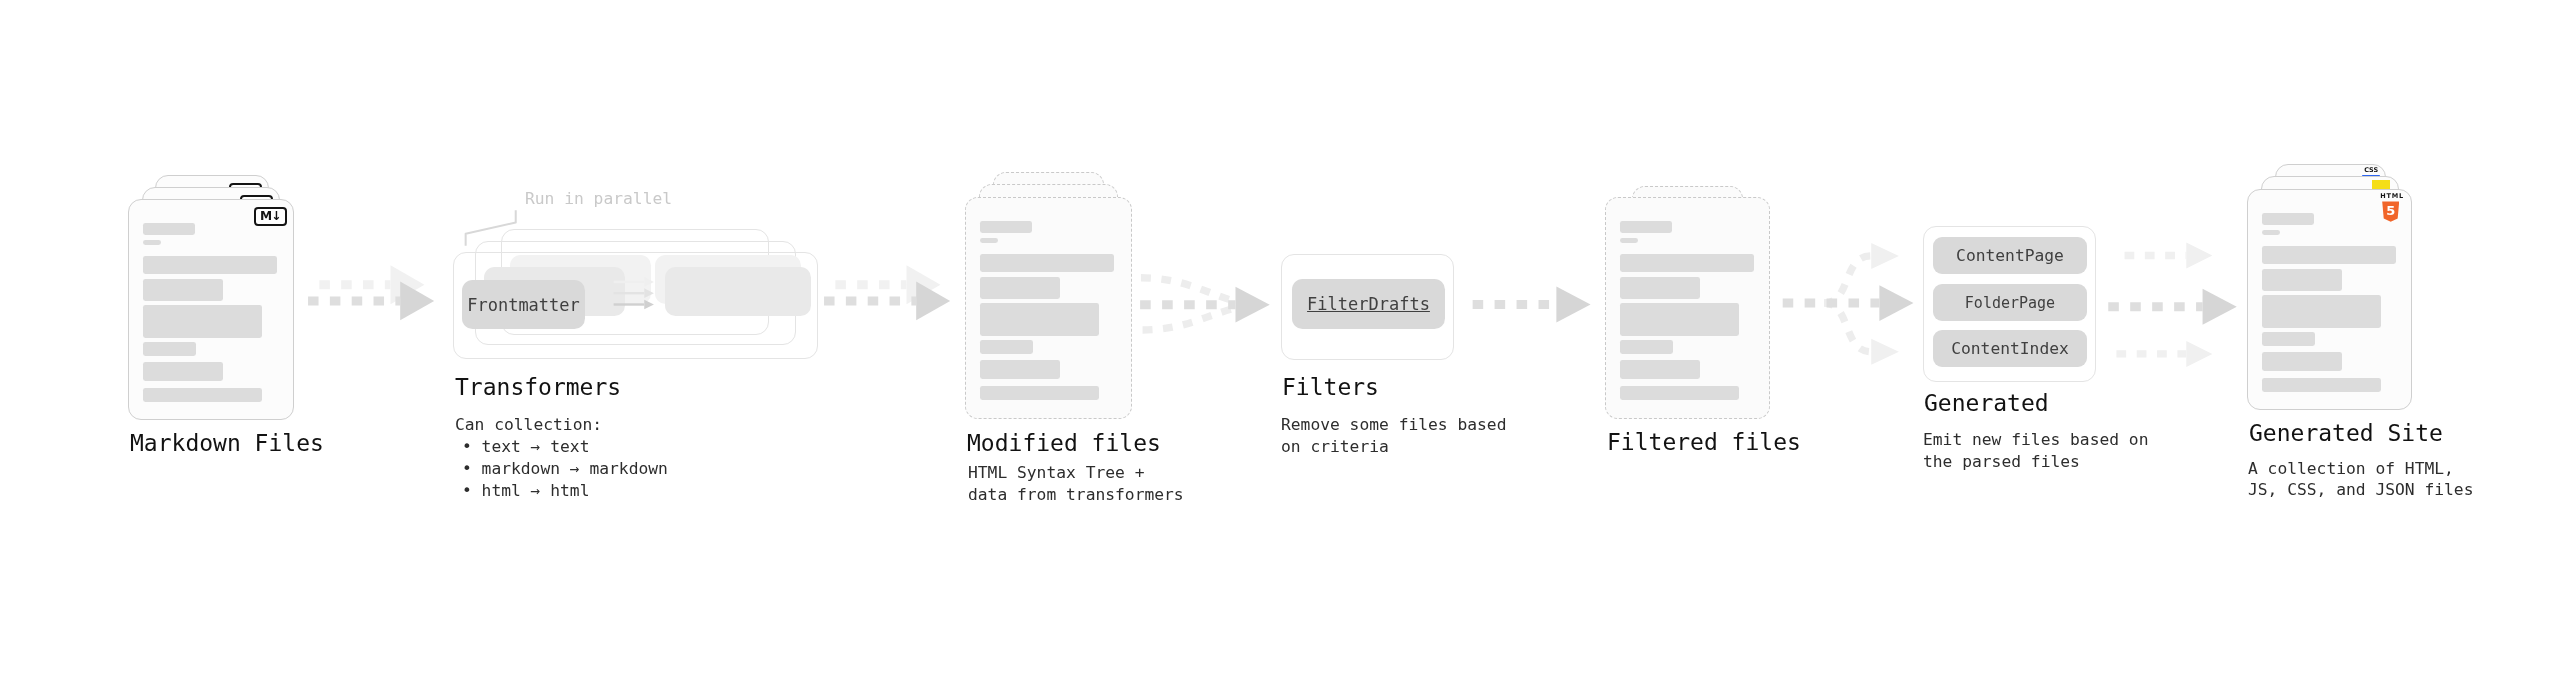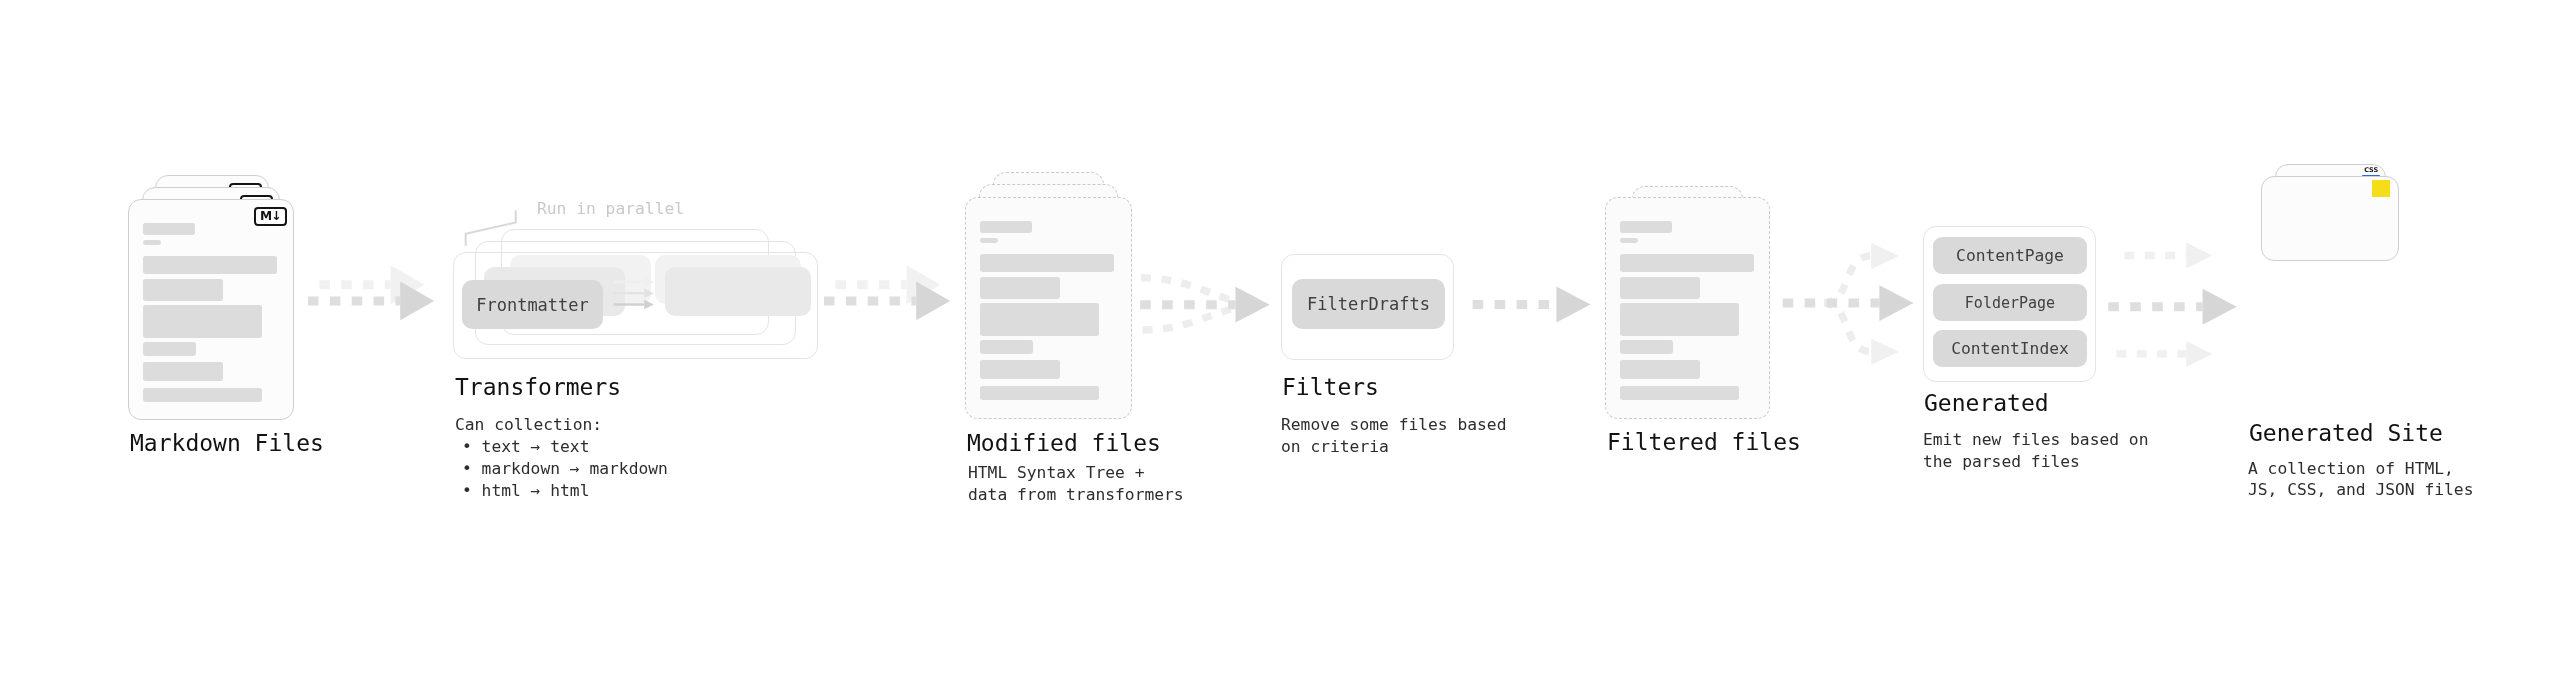--- a/index.html
+++ b/index.html
@@ -93,37 +93,37 @@
     <polygon points="116,39 158,63 116,87" fill="#d6d6d6"></polygon>
   </svg>
 
   <div class="box" style="left:501px;top:229px;width:268px;height:106px;"></div>
   <div class="box" style="left:475px;top:241px;width:321px;height:104px;"></div>
   <div class="box" style="left:453px;top:252px;width:365px;height:107px;"></div>
 
   <svg class="arr" style="left:460px;top:202px;" width="63" height="57" viewBox="0 0 78 70">
     <polyline points="69,10 69,25 7,39 7,54" fill="none" stroke="#d8d8d8" stroke-width="2.5" stroke-linejoin="round"></polyline>
   </svg>
-  <div class="annotation" style="left:525px;top:200px;margin-left:12px;">Run in parallel</div>
+  <div class="annotation" style="left:525px;top:190px;">Run in parallel</div>
 
   <div class="pill ghost2" style="left:510px;top:255px;width:141px;height:49px;"></div>
   <div class="pill ghost1" style="left:484px;top:267px;width:141px;height:49px;"></div>
   <div class="pill ghost2" style="left:655px;top:255px;width:146px;height:49px;"></div>
   <div class="pill ghost1" style="left:665px;top:267px;width:146px;height:49px;"></div>
 
   <svg class="arr" style="left:612px;top:276px;" width="50" height="36" viewBox="0 0 62 44">
     <line x1="2" y1="7" x2="40" y2="7" stroke="#efefef" stroke-width="3"></line>
     <polygon points="40,1 52,7 40,13" fill="#efefef"></polygon>
     <line x1="2" y1="21" x2="40" y2="21" stroke="#e3e3e3" stroke-width="3"></line>
     <polygon points="40,15 52,21 40,27" fill="#e3e3e3"></polygon>
     <line x1="2" y1="35" x2="40" y2="35" stroke="#d0d0d0" stroke-width="3"></line>
     <polygon points="40,29 52,35 40,41" fill="#d0d0d0"></polygon>
   </svg>
 
-  <div class="pill" style="left:462px;top:280px;width:141px;height:49px;">
+  <div class="pill" style="left:462px;top:280px;width:123px;height:49px;">
     <span>Frontmatter</span>
   </div>
 
   <div class="section-label" style="left:455px;top:375px;">Transformers</div>
   <div class="caption" style="left:455px;top:414px;">Can collection:</div>
   <div class="caption" style="left:462px;top:436px;">• text → text</div>
   <div class="caption" style="left:462px;top:458px;">• markdown → markdown</div>
   <div class="caption" style="left:462px;top:480px;">• html → html</div>
 
   <svg class="arr" style="left:822px;top:250px;" width="148" height="76" viewBox="0 0 182 94">
@@ -152,21 +152,21 @@
   <div class="caption" style="left:968px;top:484px;">data from transformers</div>
 
   <svg class="arr" style="left:1136px;top:268px;" width="137" height="75" viewBox="0 0 168 92">
     <path d="M6 12 C58 12 84 30 122 41" fill="none" stroke="#ededed" stroke-width="9" stroke-dasharray="12 13"></path>
     <path d="M8 76 C58 76 84 59 122 49" fill="none" stroke="#ededed" stroke-width="9" stroke-dasharray="12 13"></path>
     <line x1="5" y1="45" x2="122" y2="45" stroke="#dedede" stroke-width="11" stroke-dasharray="13 14"></line>
     <polygon points="122,23 164,45 122,67" fill="#d6d6d6"></polygon>
   </svg>
 
   <div class="box filled" style="left:1281px;top:254px;width:173px;height:106px;"></div>
-  <div class="pill" style="left:1292px;top:279px;width:153px;height:50px;">
+  <div class="pill" style="left:1292px;top:279px;width:153px;height:50px;text-decoration:underline;">
     <span>FilterDrafts</span>
   </div>
   <div class="section-label" style="left:1282px;top:375px;">Filters</div>
   <div class="caption" style="left:1281px;top:414px;">Remove some files based</div>
   <div class="caption" style="left:1281px;top:436px;">on criteria</div>
 
   <svg class="arr" style="left:1471px;top:280px;" width="122" height="49" viewBox="0 0 150 60">
     <line x1="2" y1="30" x2="105" y2="30" stroke="#dedede" stroke-width="11" stroke-dasharray="13 14"></line>
     <polygon points="105,8 147,30 105,52" fill="#d6d6d6"></polygon>
   </svg>
@@ -220,18 +220,34 @@
 
   <div class="doc" style="left:2275px;top:164px;width:111px;height:85px;">
     <div class="css-badge">
       <div class="css-text">CSS</div>
       <div class="css-bar"></div>
     </div>
   </div>
   <div class="doc" style="left:2261px;top:176px;width:138px;height:85px;">
     <div class="js-badge"></div>
   </div>
+  <div class="doc" style="left:2247px;top:189px;width:165px;height:221px;">
+    <div class="html5-badge">
+      <div class="html5-label">HTML</div>
+      <div class="html5-shield"><span>5</span></div>
+    </div>
+    <div class="bars">
+      <div class="bar b1"></div>
+        <div class="bar b2"></div>
+        <div class="bar b3"></div>
+        <div class="bar b4"></div>
+      <div class="bar b5"></div>
+        <div class="bar b6"></div>
+        <div class="bar b7"></div>
+        <div class="bar b8"></div>
+    </div>
+  </div>
   <div class="section-label" style="left:2249px;top:421px;">Generated Site</div>
   <div class="caption" style="left:2248px;top:458px;">A collection of HTML,</div>
   <div class="caption" style="left:2248px;top:479px;">JS, CSS, and JSON files</div>
 
 </div>
 
 
 </body></html>

